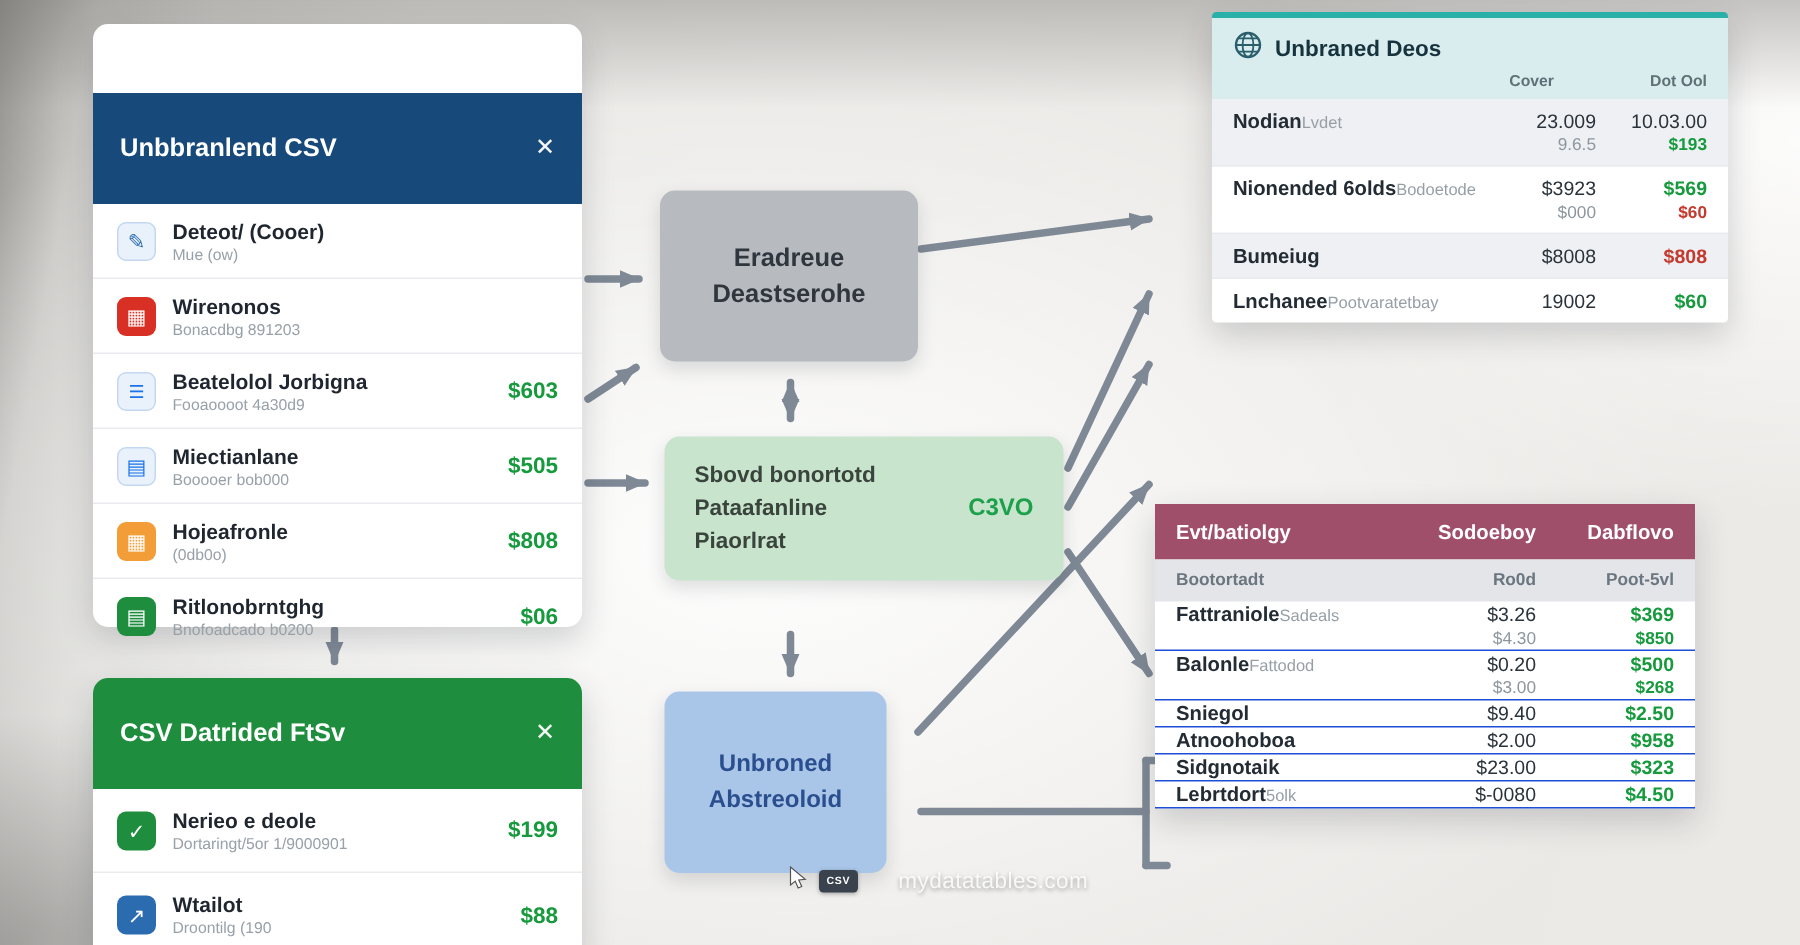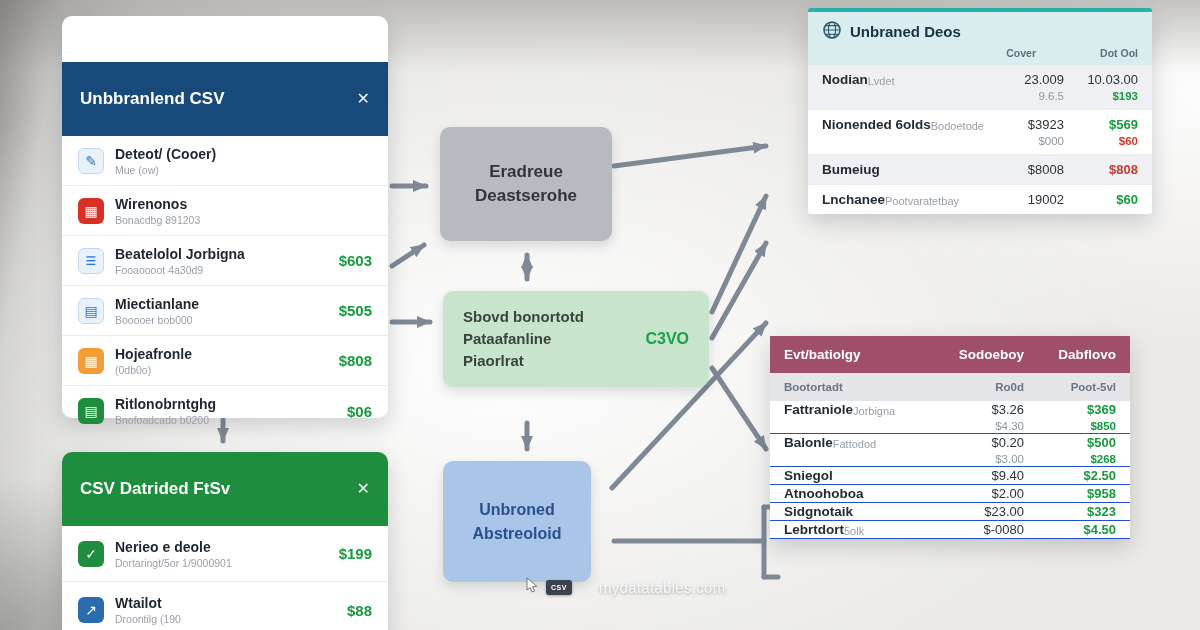--- a/index.html
+++ b/index.html
@@ -308,21 +308,21 @@
     <div class="t2-sub">
       <span class="f1">Bootortadt</span>
       <span class="f2">Ro0d</span>
       <span class="f3">Poot-5vl</span>
     </div>
     <div>
 
         <div class="t2-row">
           <span class="lbl">
             <span class="main">Fattraniole</span>
-            <span class="sub">Jorbigna</span>
+            <span class="sub">Sadeals</span>
           </span>
           <span class="colv">
             <span class="vmain">$3.26</span>
             <span class="vsub">$4.30</span>
           </span>
           <span class="colv c2">
             <span class="vmain green">$369</span>
             <span class="vsub green">$850</span>
           </span>
         </div>

